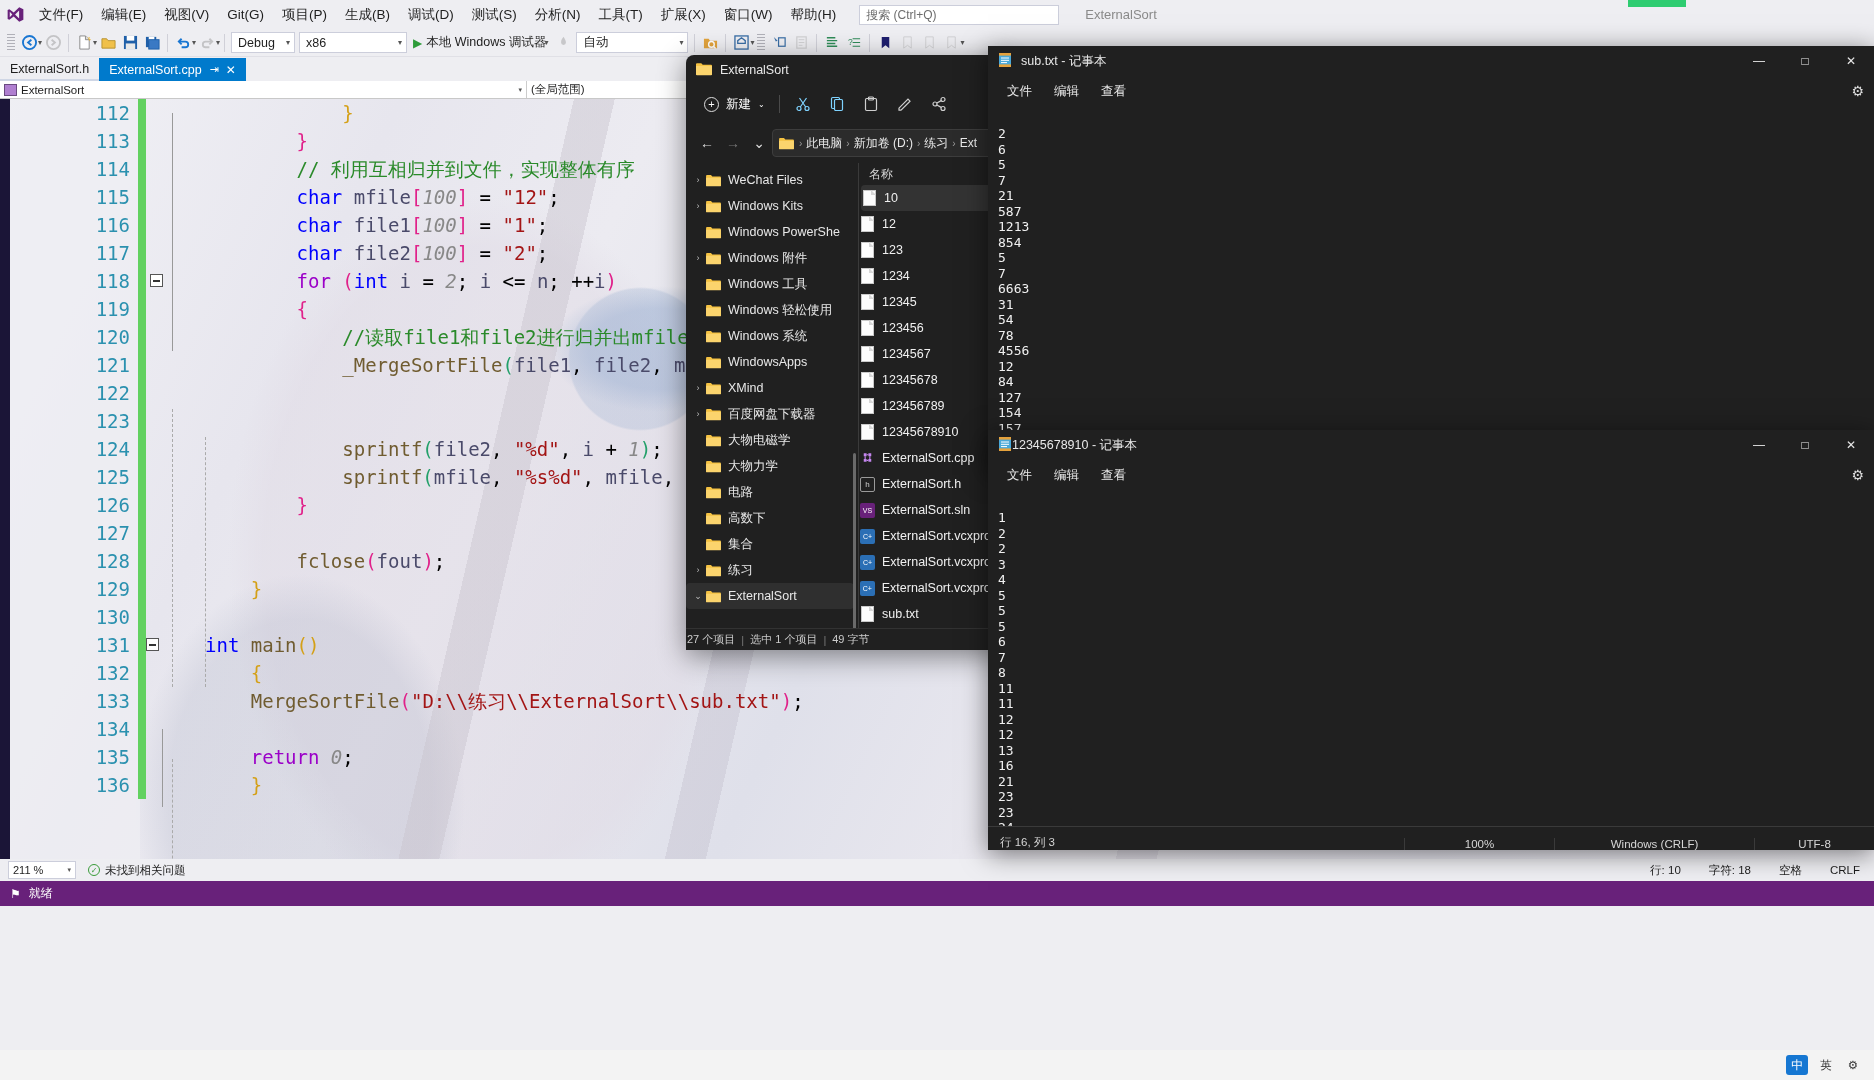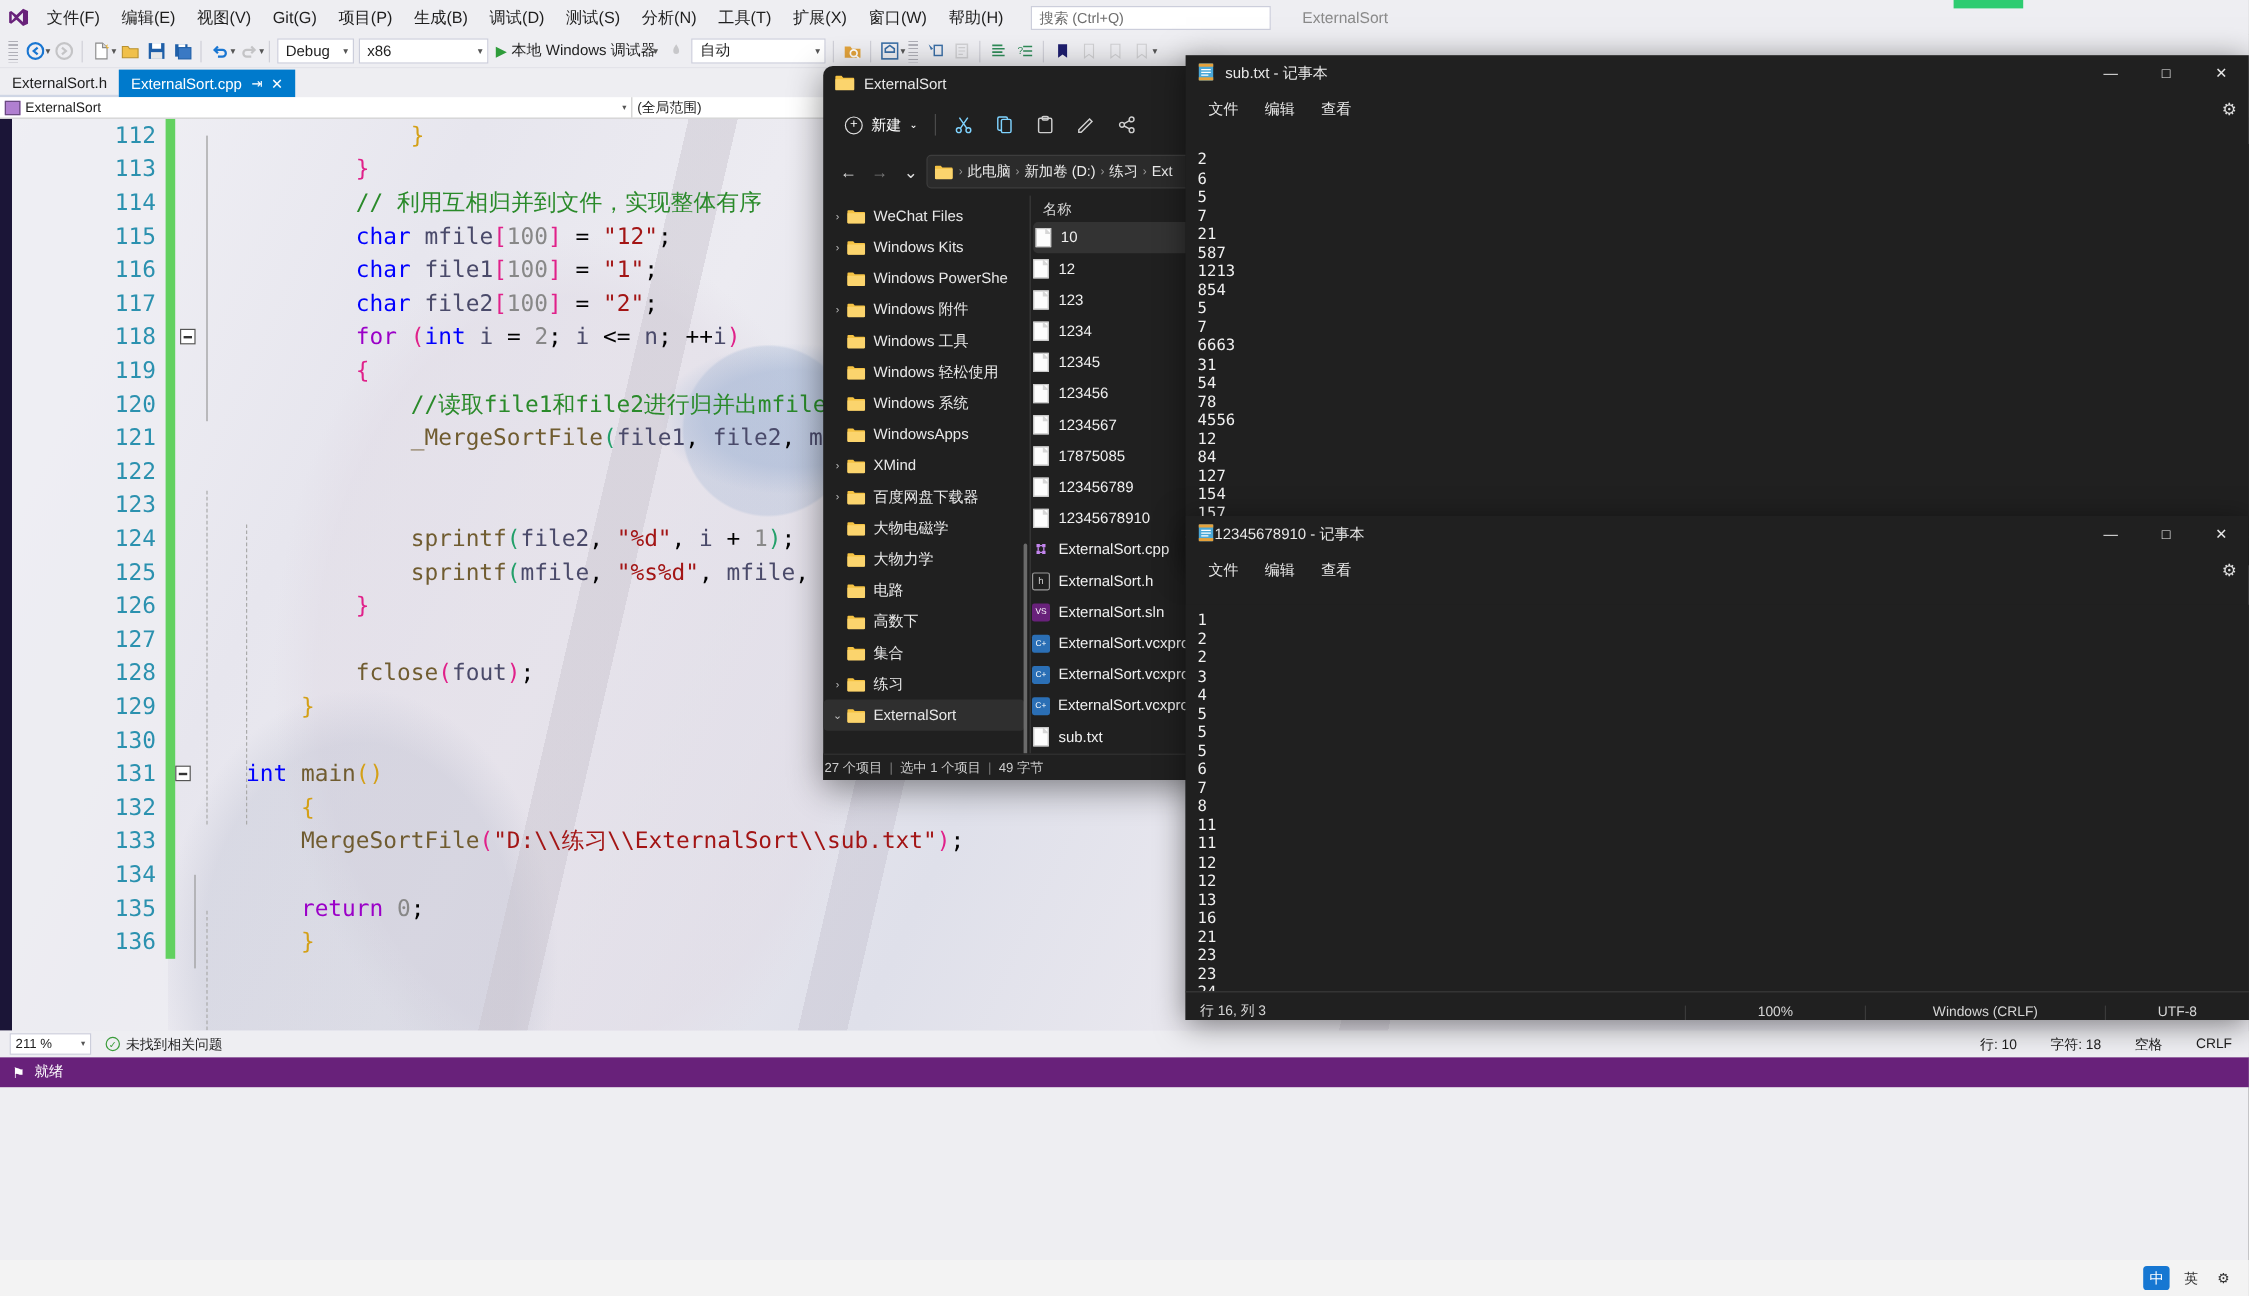--- a/index.html
+++ b/index.html
@@ -59,21 +59,21 @@
   #vs-editor .gutter { position:absolute; left:10px; top:0; width:130px; height:100%; background:rgba(238,238,242,.80); z-index:2; }
   #vs-editor .changebar { position:absolute; left:138px; top:0; width:8px; height:700px; background:#62d160; z-index:2; }
   #code-area { position:absolute; left:0; top:0; width:100%; height:100%; z-index:4; font-family:"DejaVu Sans Mono", monospace; font-size:19px; }
   .cline { position:relative; height:28px; line-height:28px; white-space:pre; }
   .lnum { position:absolute; left:10px; width:120px; text-align:right; color:#2b91af; font-size:19px; font-family:"DejaVu Sans Mono", monospace;}
   .ctext { position:absolute; left:205px; font-size:19px; }
   .k-kw  { color:#0000ff; }
   .k-kw2 { color:#9b00c8; }
   .k-str { color:#a31515; }
   .k-cmt { color:#2a8a2a; }
-  .k-num { color:#888888; }
+  .k-num { color:#888888;font-style:italic; }
   .k-fn  { color:#705c30; }
   .k-par { color:#e0218a; }
   .k-par2{ color:#23a06a; }
   .k-brk { color:#d4a017; }
   .k-brkpk { color:#e0218a; }
   .k-id  { color:#4a4a6a; }
   .collapse-box { position:absolute; left:150px; width:13px; height:13px; border:1px solid #555; background:#fff; top:7px; }
   .collapse-box:after { content:""; position:absolute; left:2px; top:5px; width:7px; height:1.5px; background:#333; }
   .vline { position:absolute; width:1px; background:#999; z-index:3; }
   .vdash { position:absolute; width:0; border-left:1px dashed #aaa; z-index:3; }
@@ -737,21 +737,21 @@
           <div class="frow">
             <span class="ficon">
               <span class="ico-doc"></span>
             </span>
             <span>1234567</span>
           </div>
           <div class="frow">
             <span class="ficon">
               <span class="ico-doc"></span>
             </span>
-            <span>17875085</span>
+            <span>12345678</span>
           </div>
           <div class="frow">
             <span class="ficon">
               <span class="ico-doc"></span>
             </span>
             <span>123456789</span>
           </div>
           <div class="frow">
             <span class="ficon">
               <span class="ico-doc"></span>

